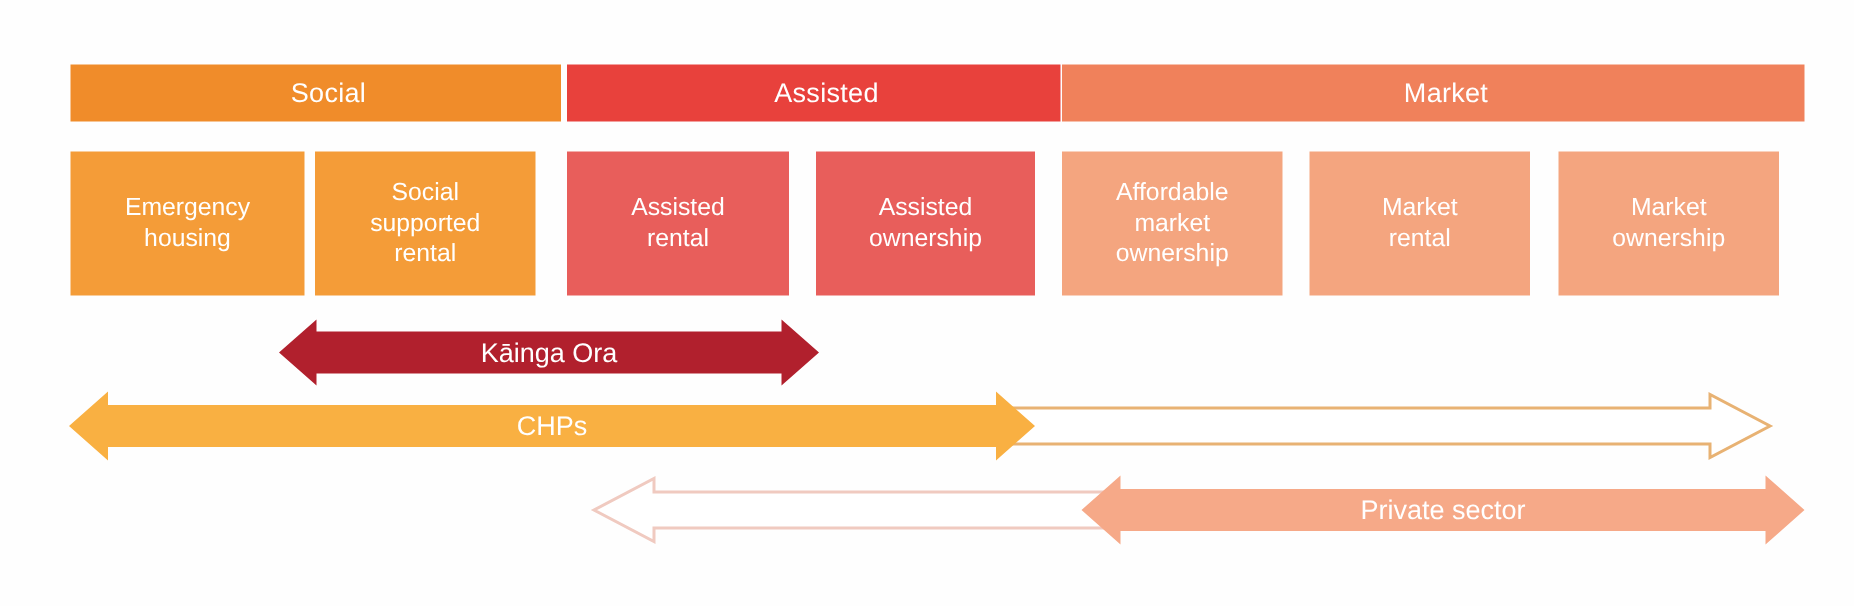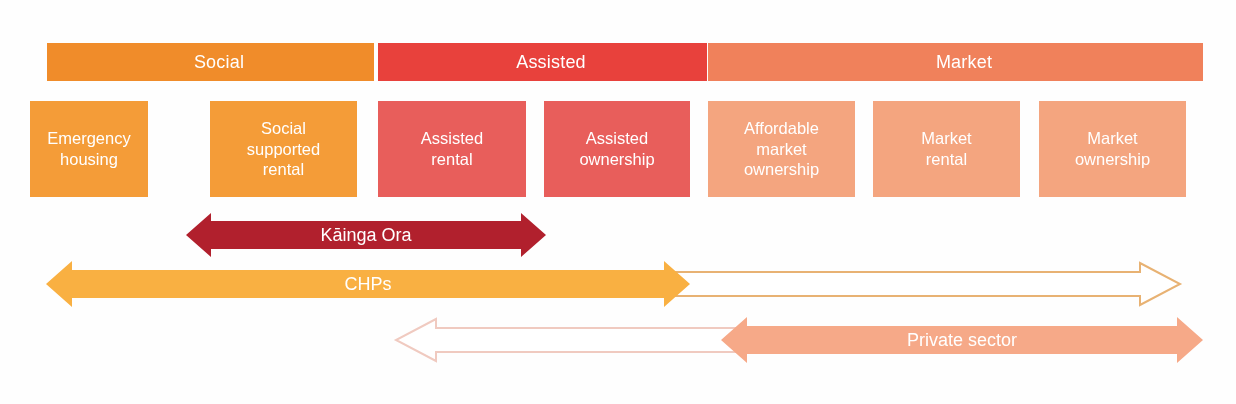--- a/index.html
+++ b/index.html
@@ -41,21 +41,21 @@
     text-align: center;
     color: #ffffff;
     font-size: 16.5px;
     line-height: 1.25;
     white-space: pre-line;
   }
   .box-orange { background: #f49c38; }
   .box-red    { background: #e85e5b; }
   .box-salmon { background: #f4a57f; }
 
-  .b1 { left: 30px;   width: 118px; }
+  .b1 { left: 47px;   width: 156px; }
   .b2 { left: 210px;  width: 147px; }
   .b3 { left: 378px;  width: 148px; }
   .b4 { left: 544px;  width: 146px; }
   .b5 { left: 708px;  width: 147px; }
   .b6 { left: 873px;  width: 147px; }
   .b7 { left: 1039px; width: 147px; }
 
   .arrow-svg { position: absolute; overflow: visible; }
   #svg-kainga  { left: 186px; top: 211px; }
   #svg-chps    { left: 40px;  top: 256px; }

